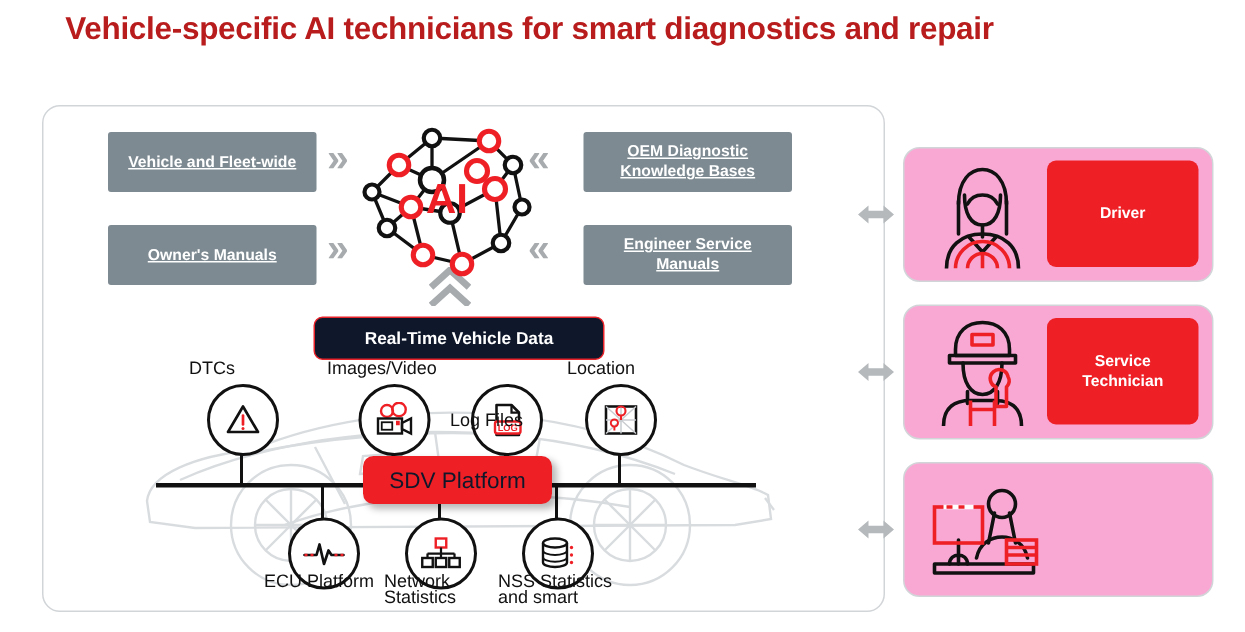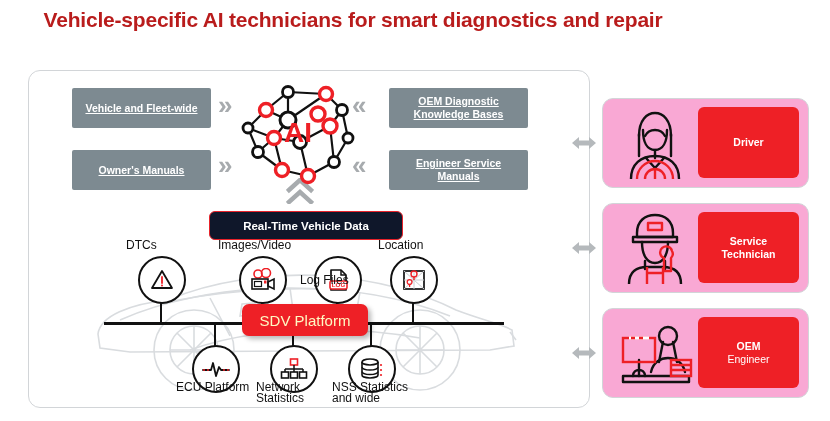--- a/index.html
+++ b/index.html
@@ -55,21 +55,21 @@
   }
   .node.top{width:44px;height:44px;}
   .node.bot{width:44px;height:44px;}
   .nlabel{
     position:absolute;text-align:left;font-size:12px;font-weight:normal;
     color:#111;line-height:11px;
   }
   
   #sdv{
     position:absolute;left:242px;top:304px;width:126px;height:32px;
-    background:#ee2026;border-radius:7px;color:#fef9c3;font-size:15px;
+    background:#ee2026;border-radius:7px;color:#0f172a;font-size:15px;
     display:flex;align-items:center;justify-content:center;
     box-shadow:3px 3px 5px rgba(0,0,0,.28);
   }
   
   .pcard{
     position:absolute;left:602px;width:205px;height:88px;
     border:1.5px solid #d2d5d8;border-radius:11px;background:#f9a8d4;
   }
   #card-driver{top:98px;}
   #card-tech{top:203px;}
@@ -263,21 +263,21 @@
     <ellipse cx="11" cy="5" rx="8" ry="3" fill="none" stroke="#111" stroke-width="1.6"></ellipse>
     <path d="M3 5 L3 18 a8 3 0 0 0 16 0 L19 5" fill="none" stroke="#111" stroke-width="1.6"></path>
     <path d="M3 10 a8 3 0 0 0 16 0 M3 14.5 a8 3 0 0 0 16 0" fill="none" stroke="#111" stroke-width="1.3"></path>
     <circle cx="22" cy="8" r="1.1" fill="#ee2026"></circle>
     <circle cx="22" cy="13" r="1.1" fill="#ee2026"></circle>
     <circle cx="22" cy="18" r="1.1" fill="#ee2026"></circle>
   </svg>
 </div>
 <div class="nlabel" style="left:332px;top:382px;width:78px;">
   <div>NSS Statistics</div>
-  <div>and wide</div>
+  <div>and smart</div>
 </div>
 
 <div class="darrow" id="arr1">
   <svg width="24" height="16" viewBox="0 0 24 16">
     <path d="M0 8 L7 2 L7 5.5 L17 5.5 L17 2 L24 8 L17 14 L17 10.5 L7 10.5 L7 14 Z" fill="#b5b9bc"></path>
   </svg>
 </div>
 <div class="darrow" id="arr2">
   <svg width="24" height="16" viewBox="0 0 24 16">
     <path d="M0 8 L7 2 L7 5.5 L17 5.5 L17 2 L24 8 L17 14 L17 10.5 L7 10.5 L7 14 Z" fill="#b5b9bc"></path>
@@ -348,17 +348,13 @@
       </g>
       <g fill="none" stroke="#ee2026" stroke-width="2.4">
         <rect x="8" y="22" width="32" height="24"></rect>
         <path d="M14 22 L34 22" stroke="#fff" stroke-width="3"></path>
         <path d="M16 22 L32 22" stroke="#ee2026" stroke-width="2.4" stroke-dasharray="4 4"></path>
         <rect x="56" y="44" width="20" height="16"></rect>
         <path d="M56 49 L76 49 M56 54 L76 54"></path>
       </g>
     </svg>
   </div>
-  <div class="plabel">
-    <div>OEM</div>
-    <div class="sub">Engineer</div>
-  </div>
 </div>
 
 </body></html>

